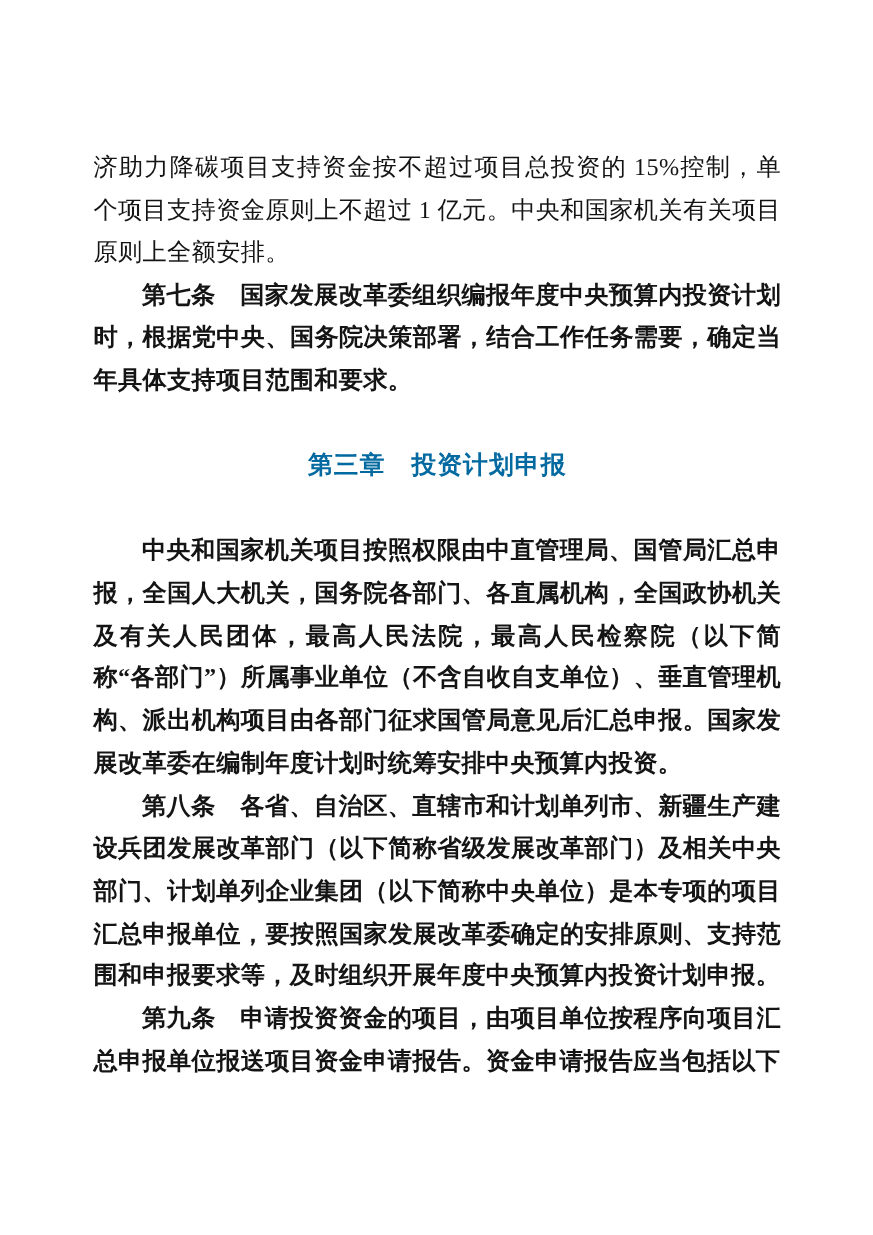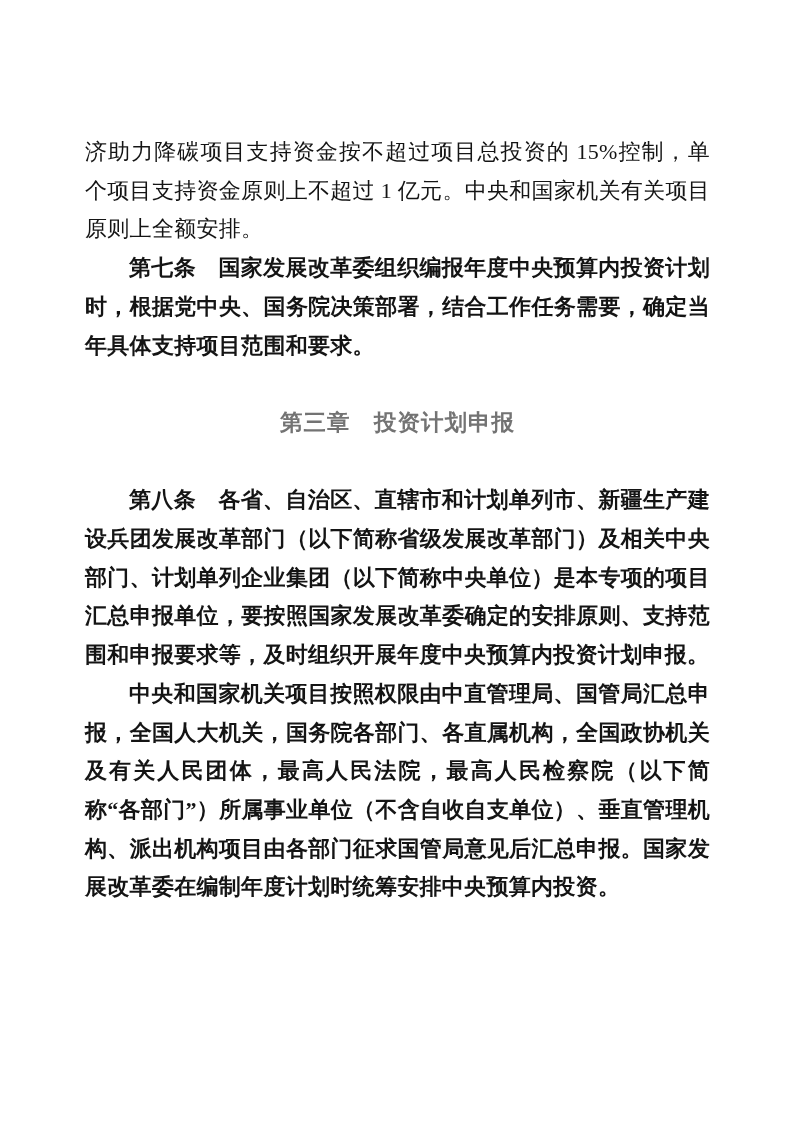--- a/index.html
+++ b/index.html
@@ -32,25 +32,26 @@
     font-weight: bold;
   }
   .chapter {
     margin: 38.7px 0;
     font-family: "Liberation Sans", "DejaVu Sans", sans-serif;
     font-weight: 700;
     font-size: 22.5px;
     line-height: 38.7px;
     text-align: center;
     letter-spacing: 1px;
-    color: #737373;
+    color: #0369a1;
   }
 </style>
 </head>
 <body>
 
 <div class="page">
   <p class="para">济助力降碳项目支持资金按不超过项目总投资的 15%控制，单个项目支持资金原则上不超过 1 亿元。中央和国家机关有关项目原则上全额安排。</p>
   <p class="para indent">第七条　国家发展改革委组织编报年度中央预算内投资计划时，根据党中央、国务院决策部署，结合工作任务需要，确定当年具体支持项目范围和要求。</p>
   <h2 class="chapter">第三章　投资计划申报</h2>
+  <p class="para indent">中央和国家机关项目按照权限由中直管理局、国管局汇总申报，全国人大机关，国务院各部门、各直属机构，全国政协机关及有关人民团体，最高人民法院，最高人民检察院（以下简称“各部门”）所属事业单位（不含自收自支单位）、垂直管理机构、派出机构项目由各部门征求国管局意见后汇总申报。国家发展改革委在编制年度计划时统筹安排中央预算内投资。</p>
   <p class="para indent">第八条　各省、自治区、直辖市和计划单列市、新疆生产建设兵团发展改革部门（以下简称省级发展改革部门）及相关中央部门、计划单列企业集团（以下简称中央单位）是本专项的项目汇总申报单位，要按照国家发展改革委确定的安排原则、支持范围和申报要求等，及时组织开展年度中央预算内投资计划申报。</p>
-  <p class="para indent">中央和国家机关项目按照权限由中直管理局、国管局汇总申报，全国人大机关，国务院各部门、各直属机构，全国政协机关及有关人民团体，最高人民法院，最高人民检察院（以下简称“各部门”）所属事业单位（不含自收自支单位）、垂直管理机构、派出机构项目由各部门征求国管局意见后汇总申报。国家发展改革委在编制年度计划时统筹安排中央预算内投资。</p>
+  <p class="para indent">第九条　申请投资资金的项目，由项目单位按程序向项目汇总申报单位报送项目资金申请报告。资金申请报告应当包括以下</p>
 </div>
 
 </body></html>

